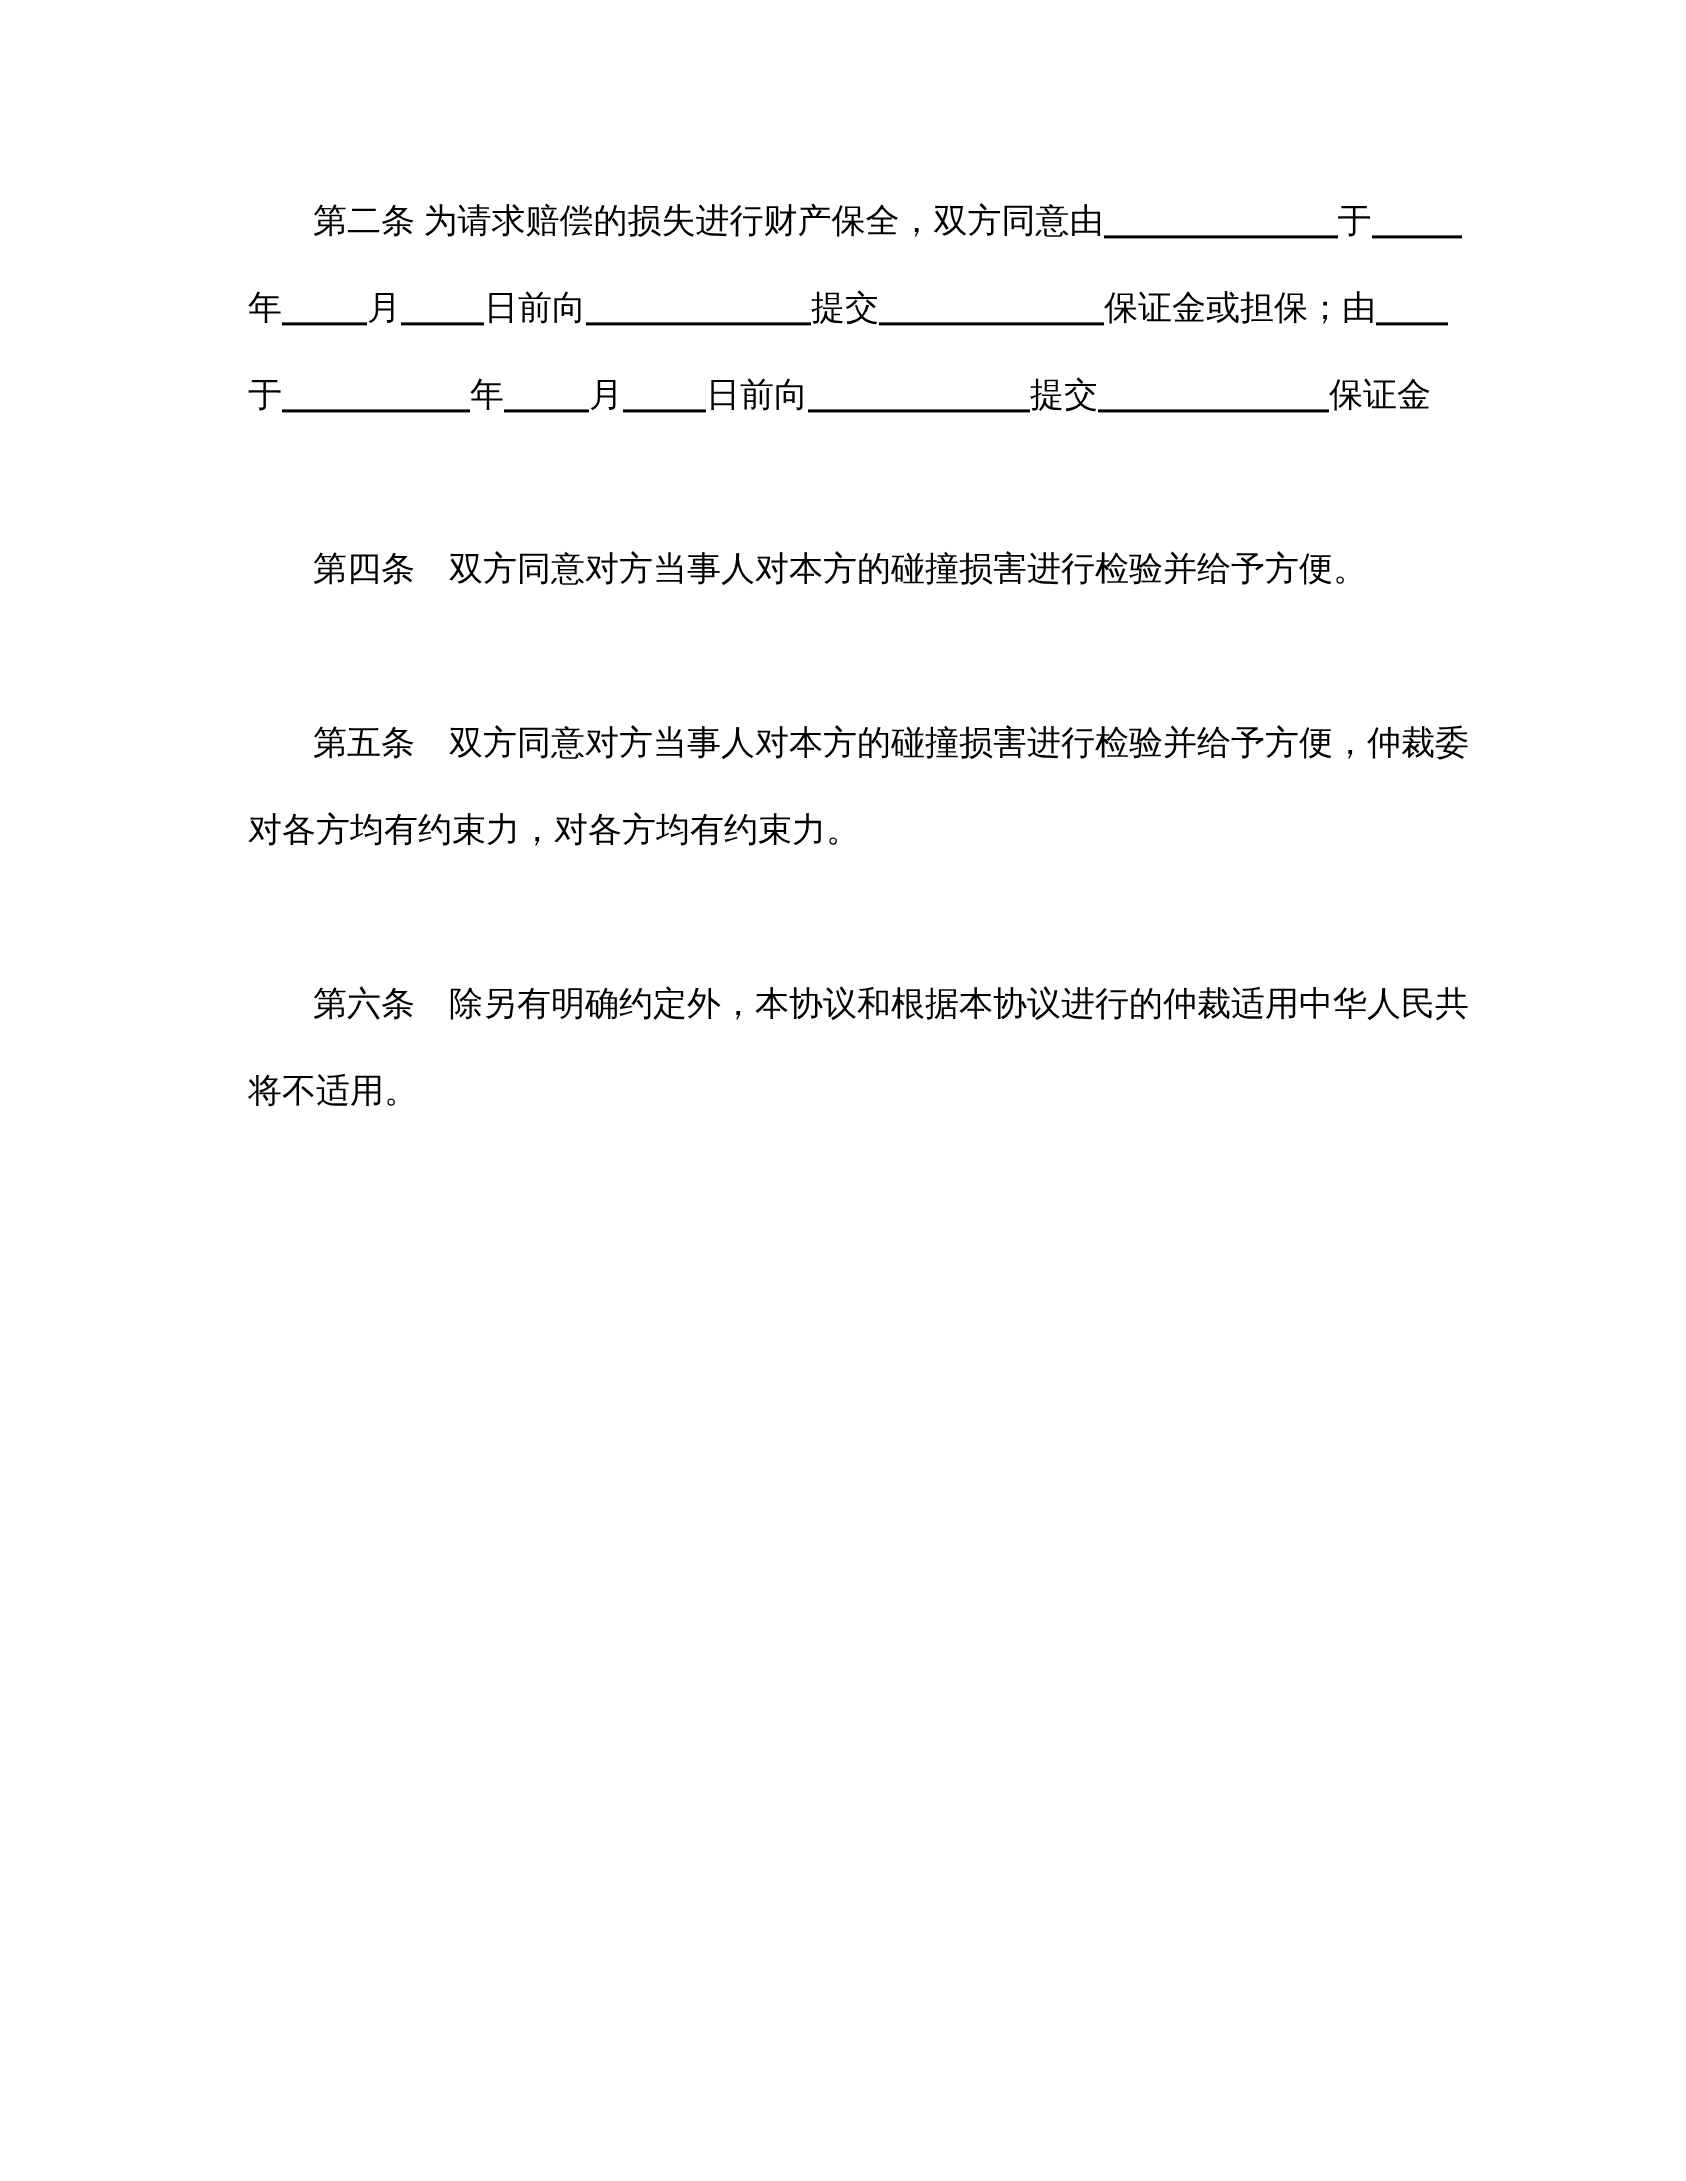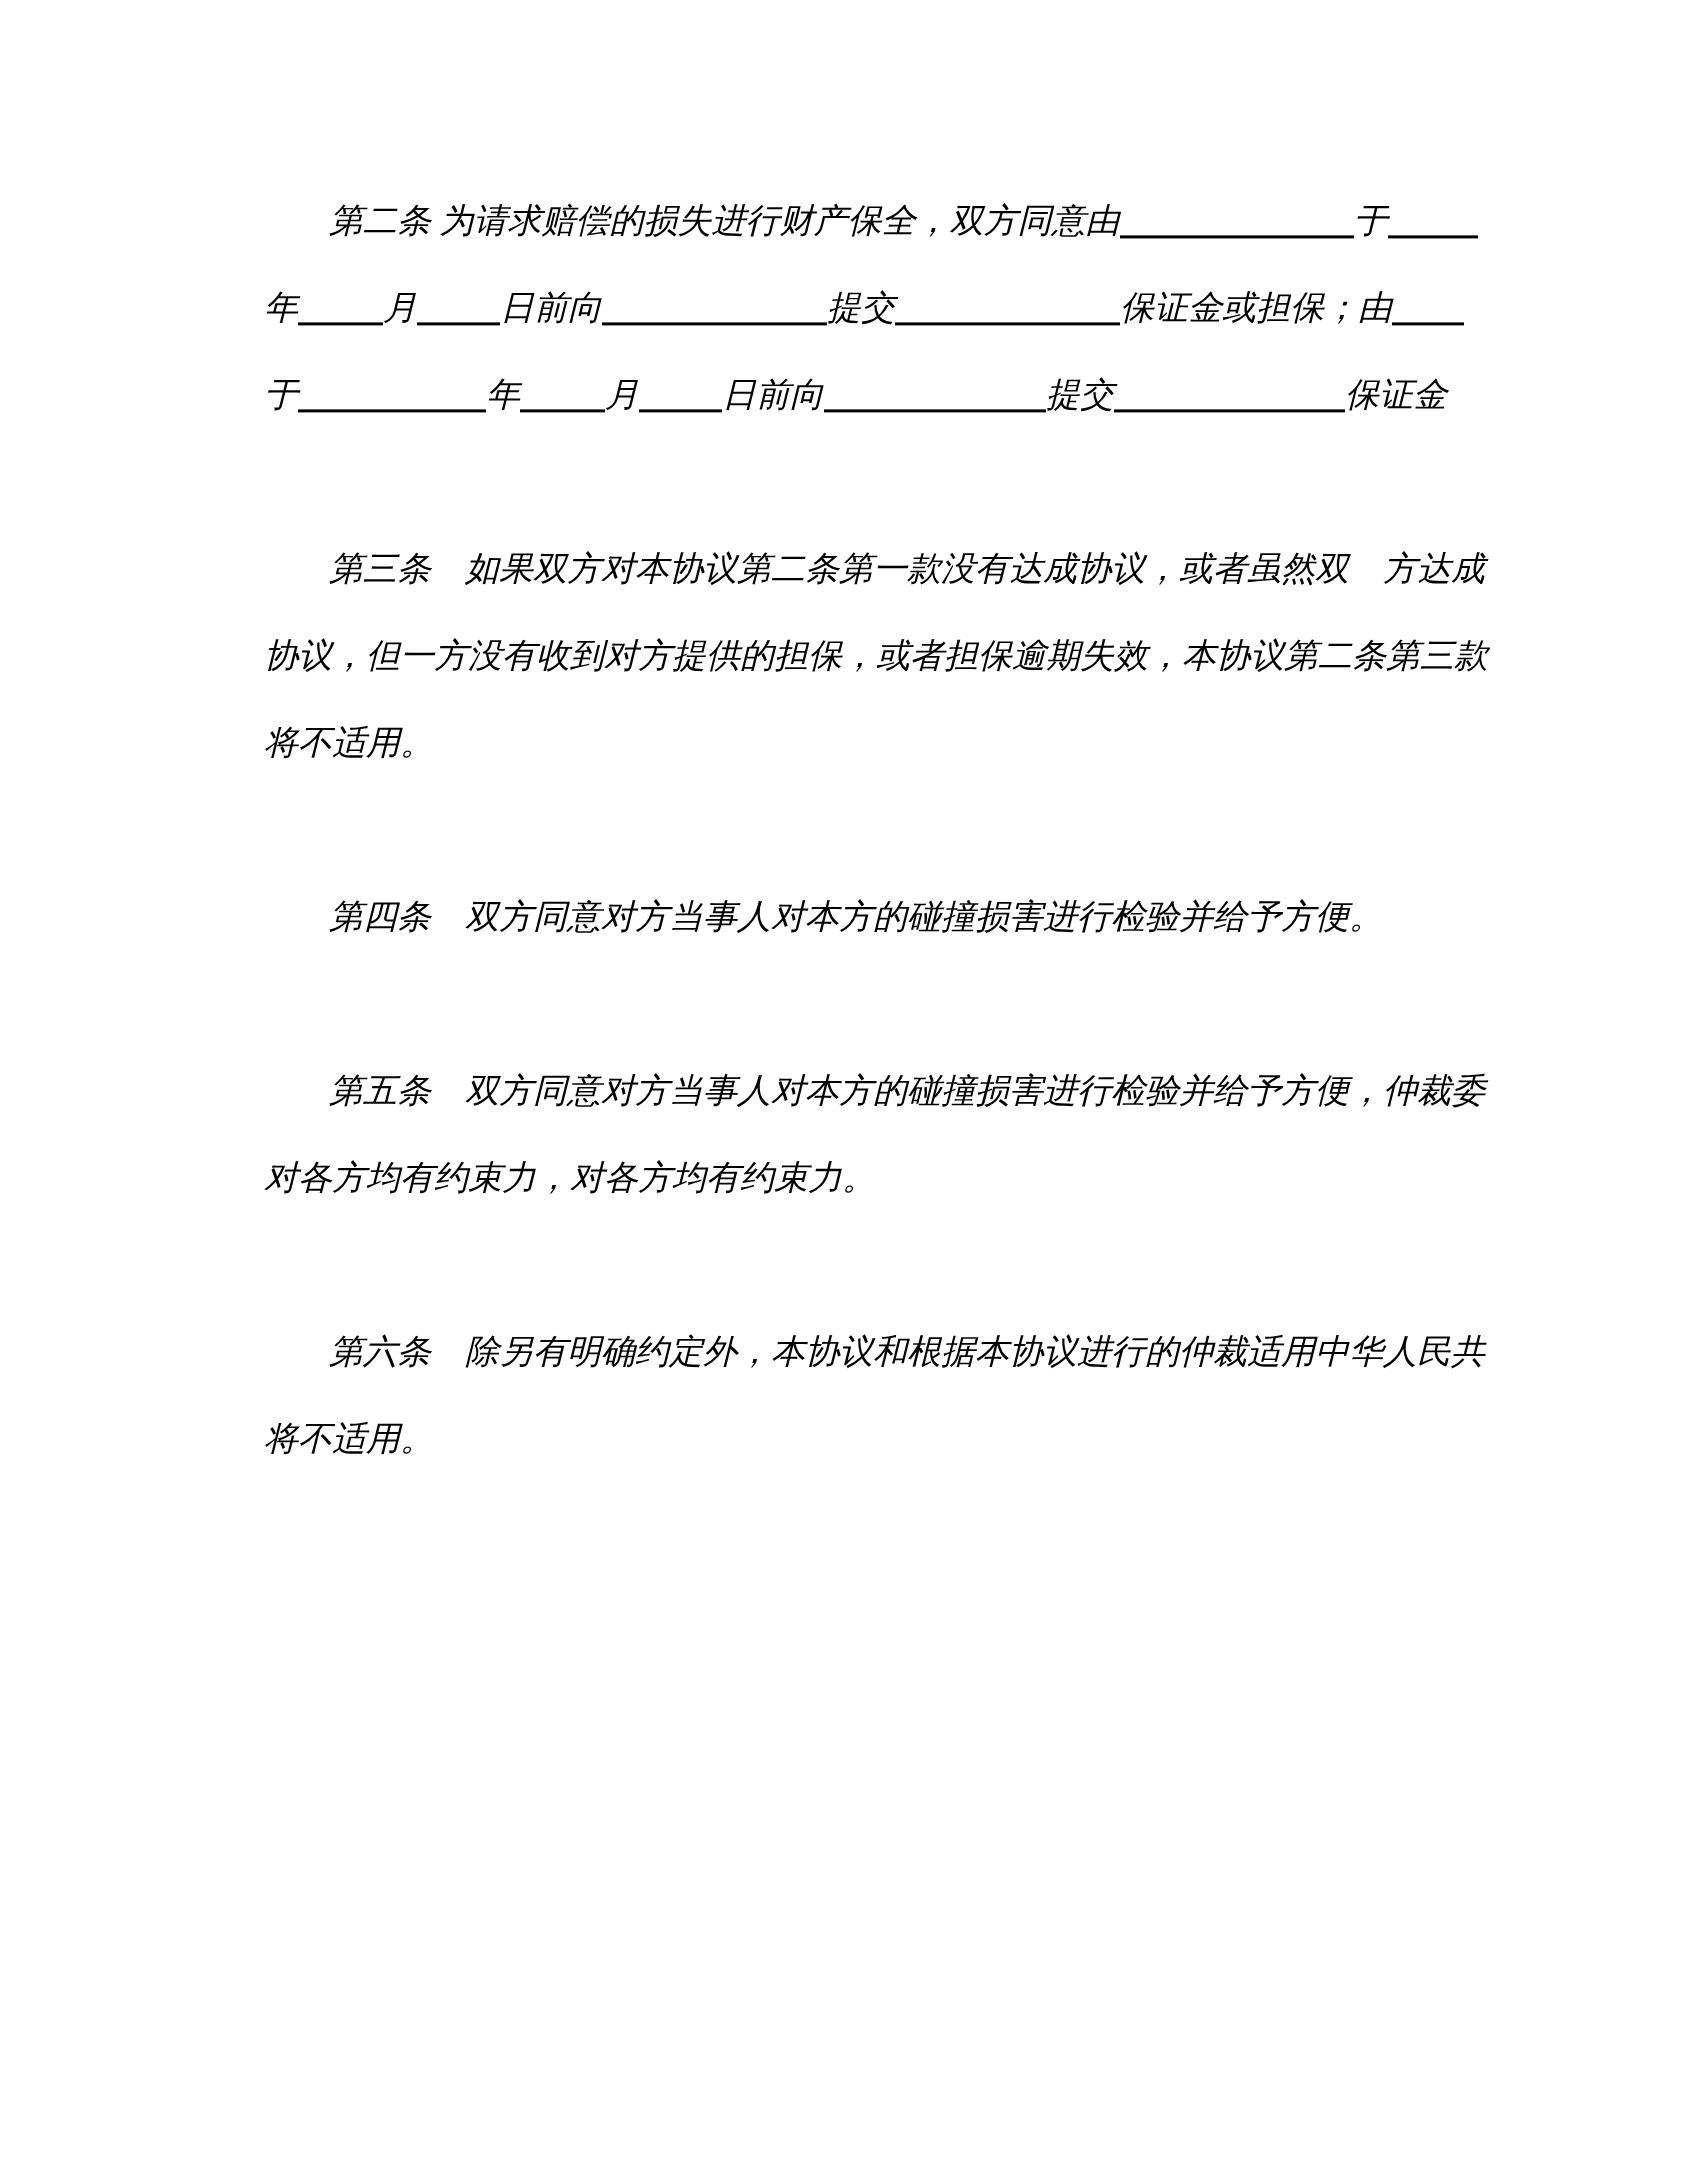--- a/index.html
+++ b/index.html
@@ -8,24 +8,23 @@
     width: 1686px;
     height: 2182px;
     background: #ffffff;
     margin: 0 auto;
     font-family: "Liberation Serif", "DejaVu Serif", serif;
     color: #000000;
     overflow: hidden;
   }
   .doc-body {
     position: absolute;
-    left: 264px;
+    left: 248px;
     top: 177px;
     width: 1249px;
-    font-style: italic;
   }
   .para { margin: 0; }
   .para:not(:first-child) { margin-top: 87px; }  
   .line {
     font-size: 34px;
     line-height: 87px;
     height: 87px;
     white-space: nowrap;
     letter-spacing: 0;
   }
@@ -42,25 +41,20 @@
 <body>
 
 <div class="page">
   <div class="doc-body" id="doc-body">
       <div class="para">
         <div class="line indent"><span class="run">第二条  为请求赔偿的损失进行财产保全，双方同意由</span><span class="blank" style="width: 234px;"></span><span class="run">于</span><span class="blank" style="width: 90px;"></span></div>
         <div class="line"><span class="run">年</span><span class="blank" style="width: 85px;"></span><span class="run">月</span><span class="blank" style="width: 83px;"></span><span class="run">日前向</span><span class="blank" style="width: 225px;"></span><span class="run">提交</span><span class="blank" style="width: 225px;"></span><span class="run">保证金或担保；由</span><span class="blank" style="width: 72px;"></span></div>
         <div class="line"><span class="run">于</span><span class="blank" style="width: 188px;"></span><span class="run">年</span><span class="blank" style="width: 85px;"></span><span class="run">月</span><span class="blank" style="width: 83px;"></span><span class="run">日前向</span><span class="blank" style="width: 222px;"></span><span class="run">提交</span><span class="blank" style="width: 231px;"></span><span class="run">保证金</span></div>
       </div>
       <div class="para">
-        <div class="line indent"><span class="run">第三条　如果双方对本协议第二条第一款没有达成协议，或者虽然双　方达成</span></div>
-        <div class="line"><span class="run">协议，但一方没有收到对方提供的担保，或者担保逾期失效，本协议第二条第三款</span></div>
-        <div class="line"><span class="run">将不适用。</span></div>
-      </div>
-      <div class="para">
         <div class="line indent"><span class="run">第四条　双方同意对方当事人对本方的碰撞损害进行检验并给予方便。</span></div>
       </div>
       <div class="para">
         <div class="line indent"><span class="run">第五条　双方同意对方当事人对本方的碰撞损害进行检验并给予方便，仲裁委</span></div>
         <div class="line"><span class="run">对各方均有约束力，对各方均有约束力。</span></div>
       </div>
       <div class="para">
         <div class="line indent"><span class="run">第六条　除另有明确约定外，本协议和根据本协议进行的仲裁适用中华人民共</span></div>
         <div class="line"><span class="run">将不适用。</span></div>
       </div>

